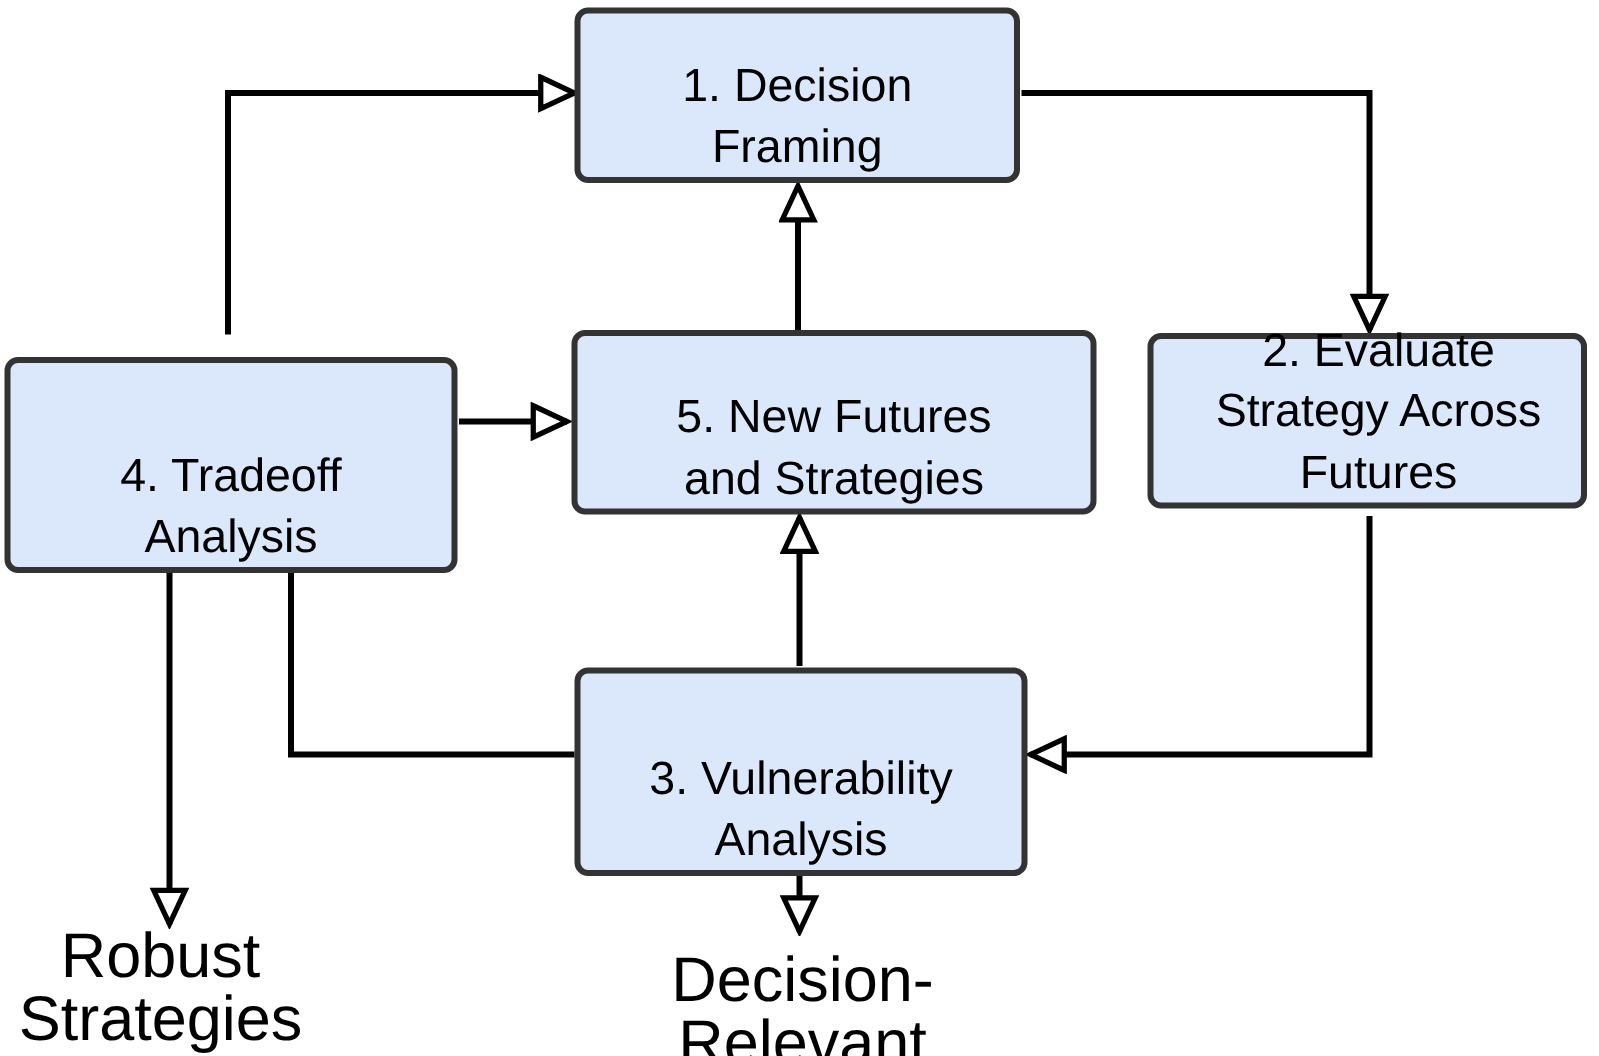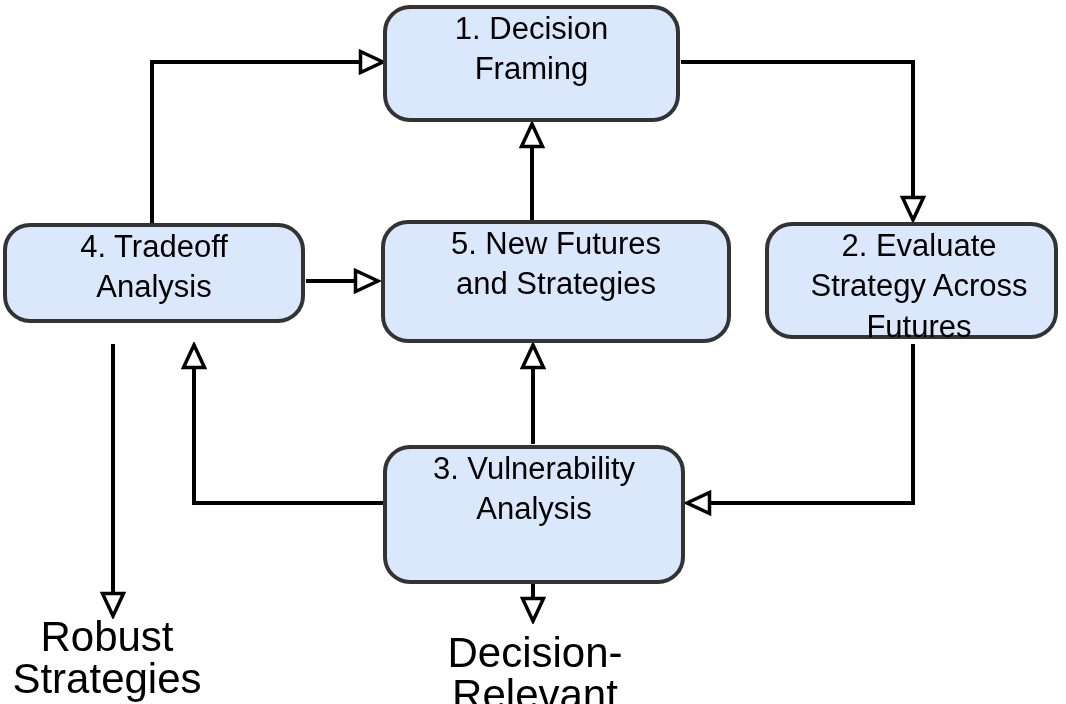--- a/index.html
+++ b/index.html
@@ -23,23 +23,23 @@
   .edge {
     fill: none;
     stroke: #000000;
     stroke-width: 4;
   }
   .node {
     position: absolute;
     box-sizing: border-box;
     background: #dbe8fc;
     border: 4px solid #333333;
-    border-radius: 27px;
+    border-radius: 9px;
     display: flex;
-    align-items: flex-start;
+    align-items: flex-end;
     justify-content: center;
     text-align: center;
     font-size: 31px;
     line-height: 1.3;
     color: #000000;
     white-space: pre-line;
   }
   .out-label {
     position: absolute;
     text-align: center;
@@ -81,21 +81,21 @@
     <span>2. Evaluate
 Strategy Across
 Futures</span>
   </div>
 
   <div class="node" style="left:383px; top:445px; width:302px; height:139px;">
     <span>3. Vulnerability
 Analysis</span>
   </div>
 
-  <div class="node" style="left:3px; top:223px; width:302px; height:100px;">
+  <div class="node" style="left:3px; top:238px; width:302px; height:144px;">
     <span>4. Tradeoff
 Analysis</span>
   </div>
 
   <div class="node" style="left:381px; top:220px; width:350px; height:123px;">
     <span>5. New Futures
 and Strategies</span>
   </div>
 
   <div class="out-label" style="left:7px; top:616px; width:200px;">Robust

